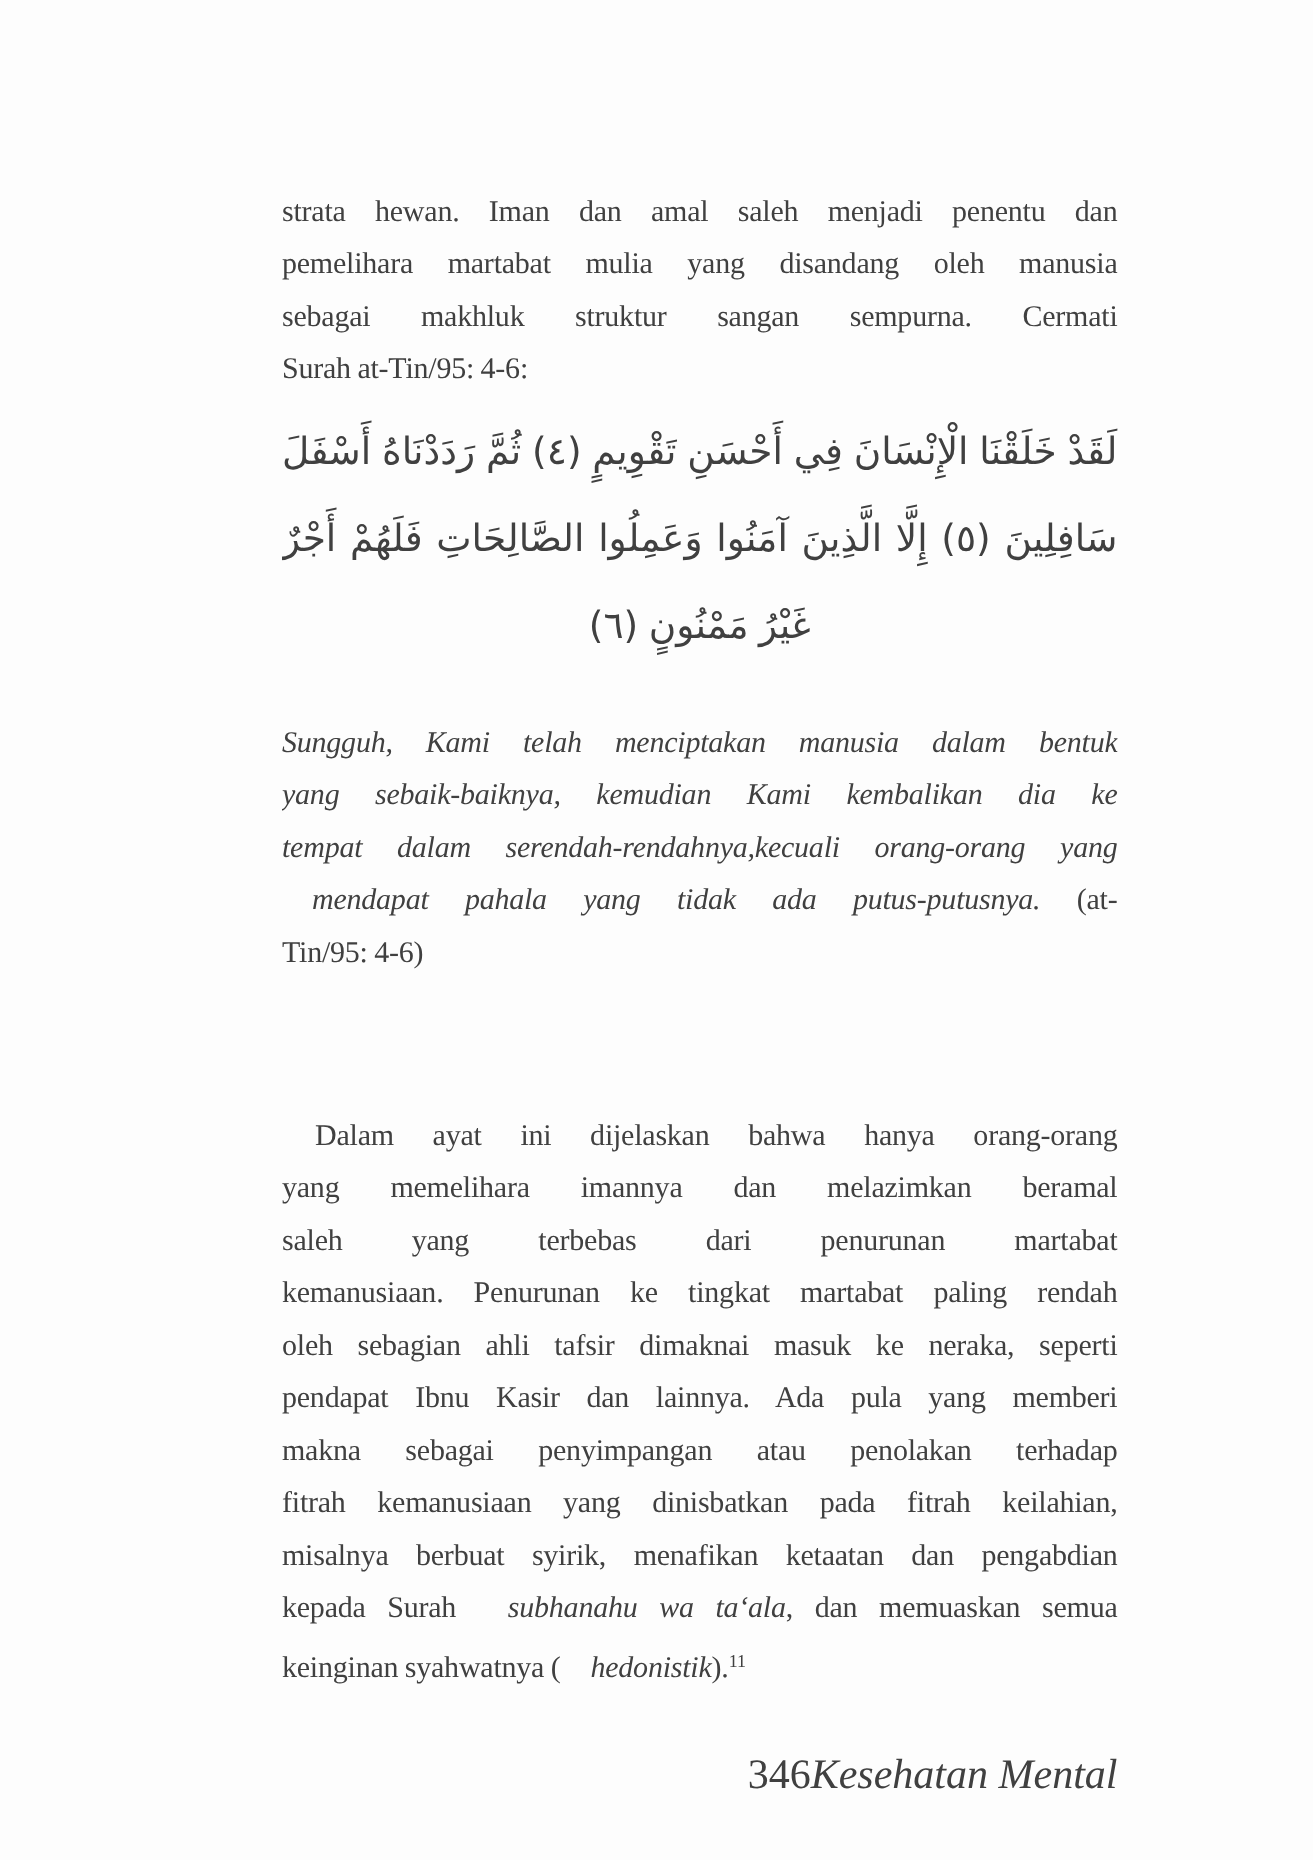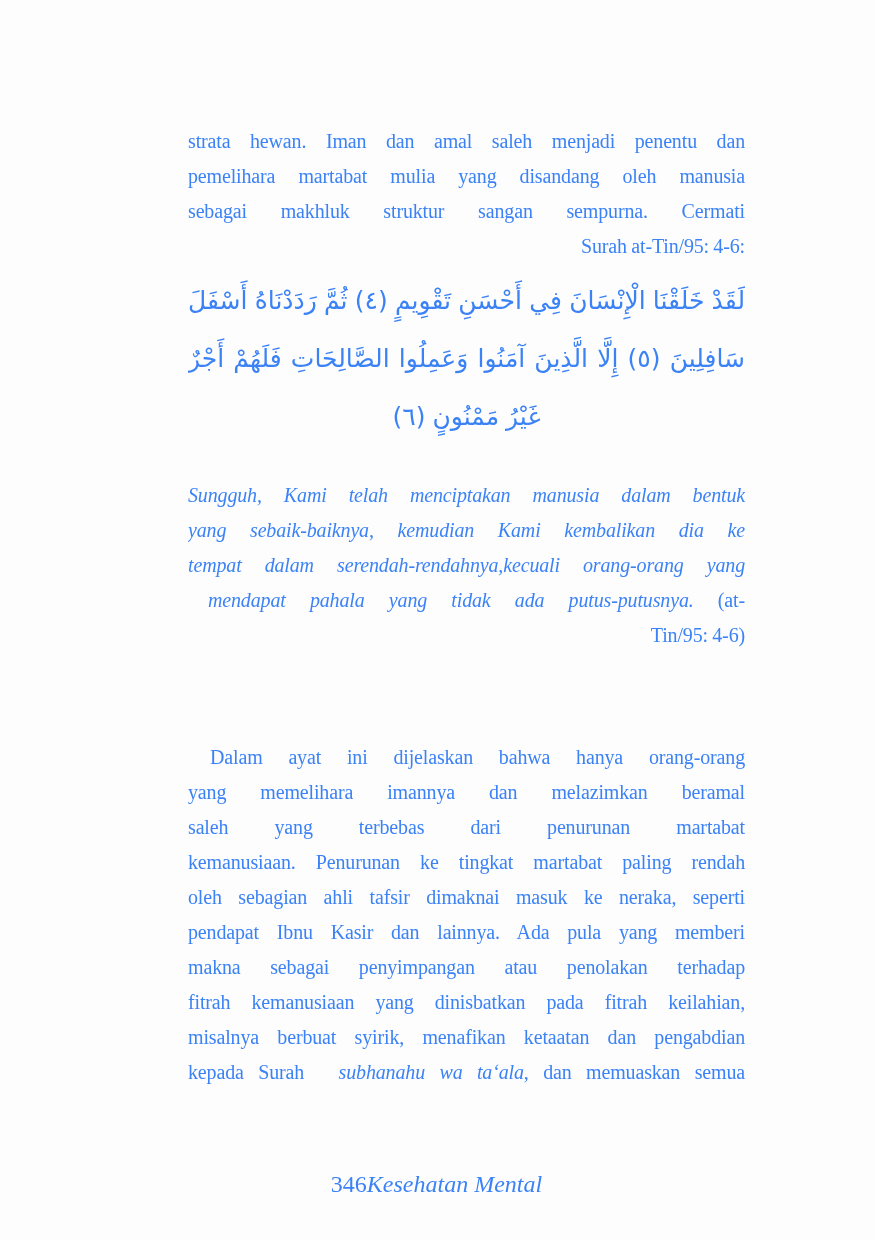--- a/index.html
+++ b/index.html
@@ -5,39 +5,39 @@
   html, body {
     margin: 0;
     padding: 0;
     background: #ffffff;
   }
   .page {
     position: relative;
     width: 875px;
     height: 1240px;
     background: #fdfdfd;
-    color: #3b82f6;
+    color: #404040;
     font-family: "Liberation Serif", "DejaVu Serif", serif;
     overflow: hidden;
   }
   .block {
     position: absolute;
     left: 188px;
     width: 557px;
   }
   .body-text {
     font-size: 20px;
     line-height: 35px;
     letter-spacing: -0.15px;
     word-spacing: -0.5px;
   }
   .ln {
     height: 35px;
     overflow: hidden;
-    text-align: right;
+    text-align: left;
     white-space: normal;
   }
   .jfy {
     text-align: justify;
     text-align-last: justify;
   }
   .ind { text-indent: 22px; margin-top: 40px; }
   .it { font-style: italic; margin-left: 20px; }
   .rm { font-style: normal; }
   .sup {
@@ -70,23 +70,23 @@
   }
   #para-commentary { top: 700px; }
   .footer {
     position: absolute;
     left: 0;
     right: 0;
     top: 1170px;
     height: 30px;
     padding: 0 130px 0 128px;
     display: flex;
-    justify-content: center;
+    justify-content: flex-end;
     align-items: baseline;
-    font-size: 24px;
+    font-size: 28px;
     line-height: 28px;
   }
   .running-title { font-style: italic; }
 </style>
 </head>
 <body>
 
 <div class="page">
 
   <div id="para-intro" class="block body-text">
@@ -114,20 +114,21 @@
       <div class="ln jfy ind">Dalam ayat ini dijelaskan bahwa hanya orang-orang</div>
       <div class="ln jfy">yang memelihara imannya dan melazimkan beramal</div>
       <div class="ln jfy">saleh yang terbebas dari penurunan martabat</div>
       <div class="ln jfy">kemanusiaan. Penurunan ke tingkat martabat paling rendah</div>
       <div class="ln jfy">oleh sebagian ahli tafsir dimaknai masuk ke neraka, seperti</div>
       <div class="ln jfy">pendapat Ibnu Kasir dan lainnya. Ada pula yang memberi</div>
       <div class="ln jfy">makna sebagai penyimpangan atau penolakan terhadap</div>
       <div class="ln jfy">fitrah kemanusiaan yang dinisbatkan pada fitrah keilahian,</div>
       <div class="ln jfy">misalnya berbuat syirik, menafikan ketaatan dan pengabdian</div>
       <div class="ln jfy"><span class="rm">kepada Surah </span><span class="it">subhanahu wa ta‘ala</span><span class="rm">, dan memuaskan semua</span></div>
+      <div class="ln"><span class="rm">keinginan syahwatnya (</span><span class="it">hedonistik</span><span class="rm">).</span><span class="sup">11</span></div>
     </div>
 
   <div class="footer">
     <span class="page-number">346</span>
     <span class="running-title">Kesehatan Mental</span>
   </div>
 
 </div>
 
 </body></html>

